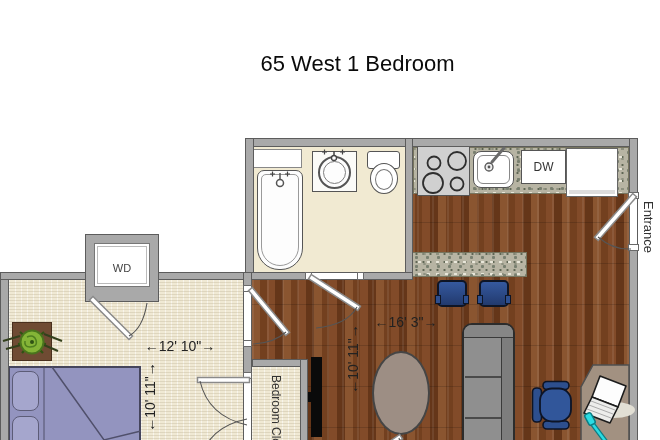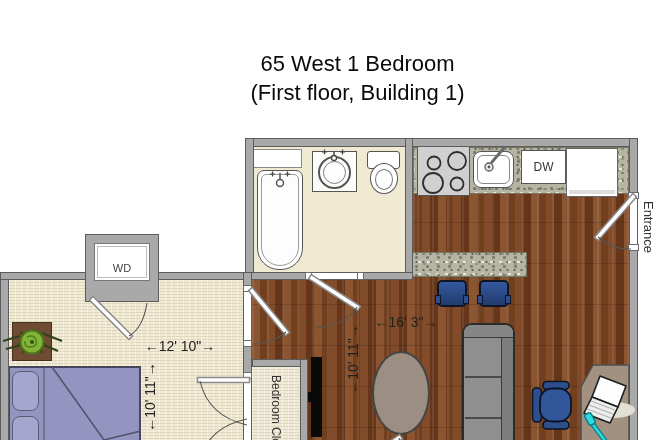--- a/index.html
+++ b/index.html
@@ -37,21 +37,20 @@
   .vtext{transform:rotate(90deg);}
   .vtext-ccw{transform:rotate(-90deg);}
 </style>
 </head>
 <body>
 
 <div id="screen">
 
   <div class="abs title" style="left:55px;top:5px;width:605px;">
     <div>65 West 1 Bedroom</div>
-    <div>(First floor, Building 1)</div>
   </div>
 
   <div class="abs wood" style="left:252px;top:103px;width:377px;height:322px;"></div>
   <div class="abs cream" style="left:254px;top:103px;width:151px;height:125px;"></div>
   <div class="abs tex" style="left:9px;top:236px;width:234px;height:189px;"></div>
   <div class="abs tex" style="left:252px;top:323px;width:48px;height:102px;"></div>
 
   <div class="abs granite" style="left:413px;top:103px;width:216px;height:47px;"></div>
   <div class="abs granite" style="left:410px;top:208px;width:117px;height:25px;"></div>
 
@@ -130,21 +129,21 @@
   <div class="abs cap" style="left:87px;top:250px;width:7px;height:8px;"></div>
   <div class="abs cap" style="left:142px;top:250px;width:7px;height:8px;"></div>
 
   <div class="abs cap" style="left:75px;top:426px;width:13px;height:8px;"></div>
   <div class="abs cap" style="left:122px;top:426px;width:15px;height:8px;"></div>
   <div class="abs cap" style="left:172px;top:426px;width:13px;height:8px;"></div>
   <div class="abs cap" style="left:445px;top:426px;width:11px;height:8px;"></div>
   <div class="abs cap" style="left:497px;top:426px;width:11px;height:8px;"></div>
 
   <div class="abs wall" style="left:85px;top:190px;width:74px;height:68px;">
-    <div class="abs" style="left:8px;top:8px;width:56px;height:38px;background:#fff;border:1px solid #777;">
+    <div class="abs" style="left:8px;top:8px;width:56px;height:44px;background:#fff;border:1px solid #777;">
       <div class="abs" style="left:2px;top:2px;right:2px;bottom:2px;border:1px solid #bbb;"></div>
       <div class="abs roomlabel" style="left:0;top:18px;width:100%;font-size:11px;color:#444;">WD</div>
     </div>
   </div>
 
   <svg class="abs" style="left:0;top:0;" width="660" height="440" viewBox="0 0 660 440">
 
     <polygon points="593,321 629,321 629,424 581,424 581,343" fill="#a29181" stroke="#4f4f4f" stroke-width="1.5"></polygon>
 
     <g>

